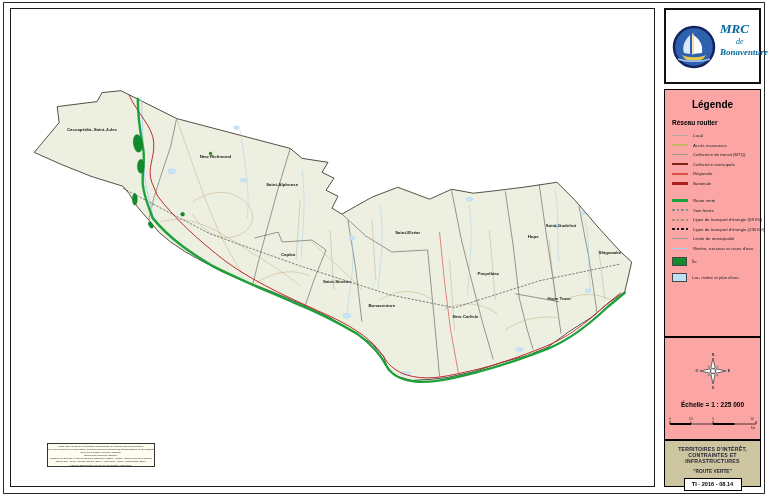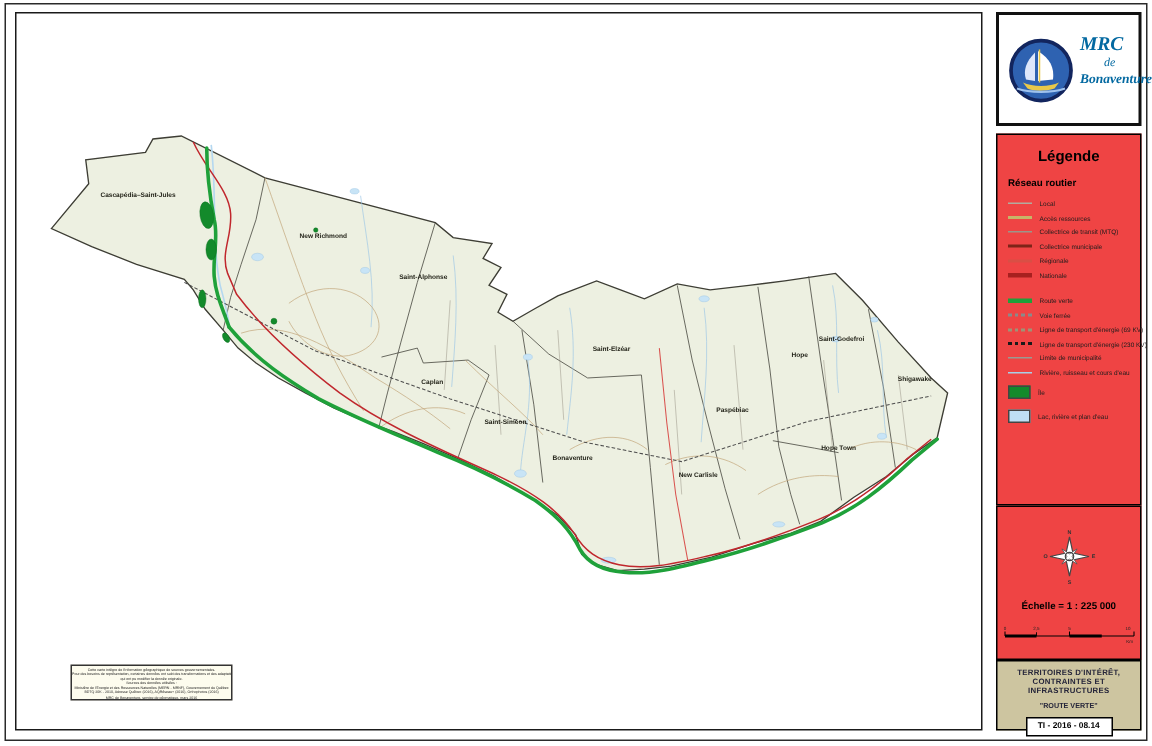--- a/index.html
+++ b/index.html
@@ -16,21 +16,21 @@
   .road-nat{fill:none;stroke:#c0272d;stroke-width:1;}
   .road-reg{fill:none;stroke:#d9534f;stroke-width:0.7;}
   .rail{fill:none;stroke:#4d4d4d;stroke-width:0.7;stroke-dasharray:2.4,1.4;}
   .verte{fill:none;stroke:#1fa13a;stroke-width:2.4;stroke-linecap:round;stroke-linejoin:round;}
   .ile{fill:#138a2b;stroke:#0e6e20;stroke-width:0.3;}
   .lake{fill:#c8e4f6;stroke:#9cc4e4;stroke-width:0.3;}
   .stream{fill:none;stroke:#9cc6e6;stroke-width:0.45;}
   .river{fill:none;stroke:#b5d8f0;stroke-width:1.1;}
   .muni-label{font:700 4.4px "Liberation Sans",sans-serif;fill:#1e1e14;text-anchor:middle;}
   
-  .panel{left:664px;width:97px;border:1px solid #000;background:#ef4444;}
+  .panel{left:664px;width:97px;border:1px solid #000;background:#fca5a5;}
   #logo-box{top:8px;height:76px;background:#fff;border:2px solid #111;}
   #logo-box svg{position:absolute;left:6px;top:15px;}
   .logo-text{position:absolute;left:54px;top:12px;color:#0369a1;font-family:"Liberation Serif",serif;font-style:italic;line-height:1.05;}
   .logo-l1{font-size:13px;font-weight:700;}
   .logo-l2{font-size:8px;margin-top:2px;padding-left:16px;}
   .logo-l3{font-size:9px;font-weight:700;margin-top:2px;}
   #legend-box{top:89px;height:248px;}
   .lg-title{text-align:center;font-size:10px;font-weight:700;color:#000;margin-top:9px;}
   .lg-section{font-size:6.5px;font-weight:700;color:#000;margin:9px 0 5px 7px;}
   .lg-row{display:flex;align-items:center;height:9.5px;padding-left:7px;}

